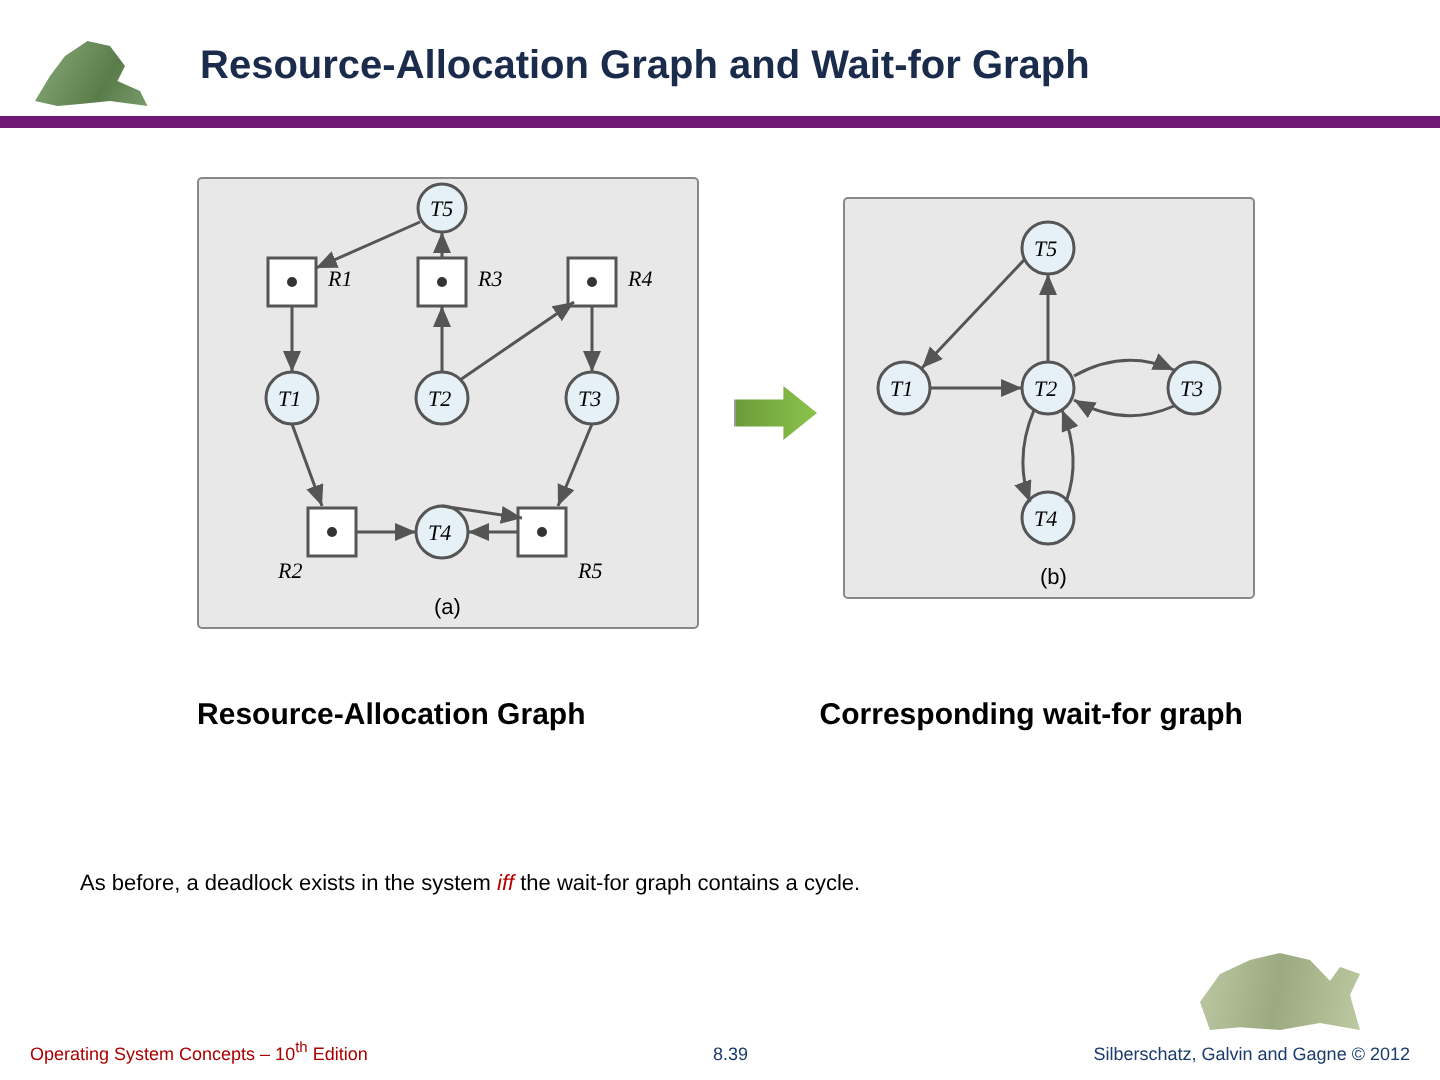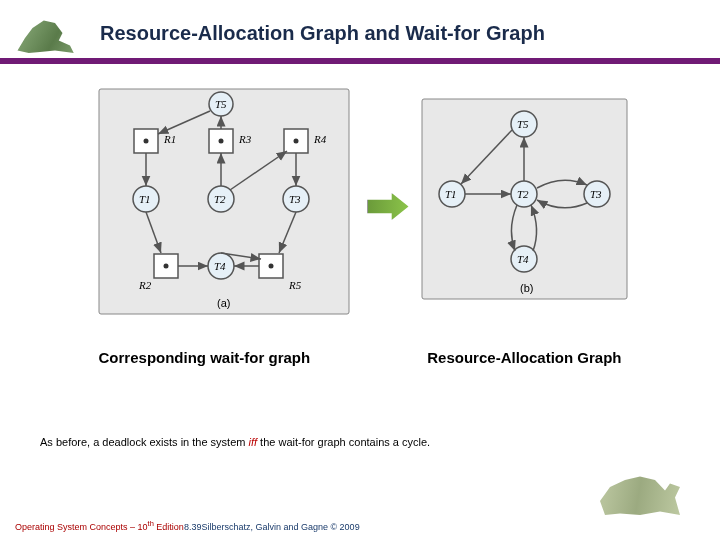--- a/index.html
+++ b/index.html
@@ -6,21 +6,21 @@
 .header{display:flex;align-items:center;padding:8px 0 0 10px;border-bottom:6px solid #701a75;margin-bottom:5px}
 .dino{width:75px;height:50px;background:linear-gradient(120deg,#7a9b6a 30%,#5a7b4a 60%,#8aab7a);clip-path:polygon(10% 85%,20% 60%,30% 40%,45% 25%,60% 30%,70% 50%,65% 65%,80% 75%,85% 90%,60% 85%,40% 88%,25% 90%);margin-right:15px}
 .title{font-weight:700;font-size:20px;color:#1a2b4b}
 .content{padding:10px 40px;position:relative}
 .diagrams{display:flex;align-items:center;justify-content:center;gap:8px;margin-bottom:15px}
 svg{display:block}
 .arr{width:40px;height:25px;background:linear-gradient(90deg,#6b9b3a,#8bc34a);clip-path:polygon(0 25%,60% 25%,60% 0,100% 50%,60% 100%,60% 75%,0 75%);border:1px solid #999;border-radius:2px}
 .captions{display:flex;justify-content:space-around;margin:10px 0 30px;font-size:15px;font-weight:700}
 .text{font-size:11px;margin:30px 40px}
 .iff{color:#b00;font-style:italic}
-.footer{position:absolute;bottom:8px;left:0;right:0;display:flex;align-items:flex-end;font-size:9px;padding:0 15px}
+.footer{position:absolute;bottom:8px;left:0;right:0;display:flex;justify-content:space-between;align-items:flex-end;font-size:9px;padding:0 15px}
 .footer .l{color:#a00}
 .footer .c{color:#1a3b6b;font-weight:400}
 .footer .r{color:#1a3b6b}
 .dino2{position:absolute;bottom:18px;right:30px;width:100px;height:70px;background:linear-gradient(100deg,#aab88a 20%,#8a9b6a 50%,#bbc89a);clip-path:polygon(15% 90%,10% 70%,20% 50%,35% 40%,50% 35%,65% 40%,75% 55%,80% 45%,90% 50%,85% 65%,90% 90%,70% 85%,50% 90%,30% 88%);opacity:.85}
 .sh{fill:#e8e8e8;stroke:#888;stroke-width:1}
 .rc{fill:#fff;stroke:#555;stroke-width:1.5}
 .rd{fill:#333}
 .ln{stroke:#555;stroke-width:1.5;fill:none;marker-end:url(#ah)}
 .cr{fill:#e6f0f7;stroke:#555;stroke-width:1.5}
 .tl{font:italic 11px Georgia}
@@ -113,28 +113,28 @@
 <path class="ln" style="marker-end:url(#ah2)" d="M100,111 Q90,135 98,157"></path>
 <path class="ln" style="marker-end:url(#ah2)" d="M116,157 Q124,135 114,111"></path>
 <line class="ln" style="marker-end:url(#ah2)" x1="107" y1="87" x2="107" y2="43"></line>
 <line class="ln" style="marker-end:url(#ah2)" x1="95" y1="36" x2="44" y2="90"></line>
 <text x="103" y="198" font-size="11">(b)</text>
 </svg>
 
 </div>
 
 <div class="captions">
+ <span>Resource-Allocation Graph</span>
  <span>Corresponding wait-for graph</span>
- <span>Resource-Allocation Graph</span>
 </div>
 </div>
 
 <div class="text">
  <span>As before, a deadlock exists in the system </span><span class="iff">iff</span><span> the wait-for graph contains a cycle.</span>
 </div>
 
 <div class="dino2"></div>
 
 <div class="footer">
  <div class="l"><span>Operating System Concepts – 10</span><sup>th</sup><span> Edition</span></div>
  <div class="c">8.39</div>
- <div class="r">Silberschatz, Galvin and Gagne © 2009</div>
+ <div class="r">Silberschatz, Galvin and Gagne © 2012</div>
 </div>
 
 </body></html>

